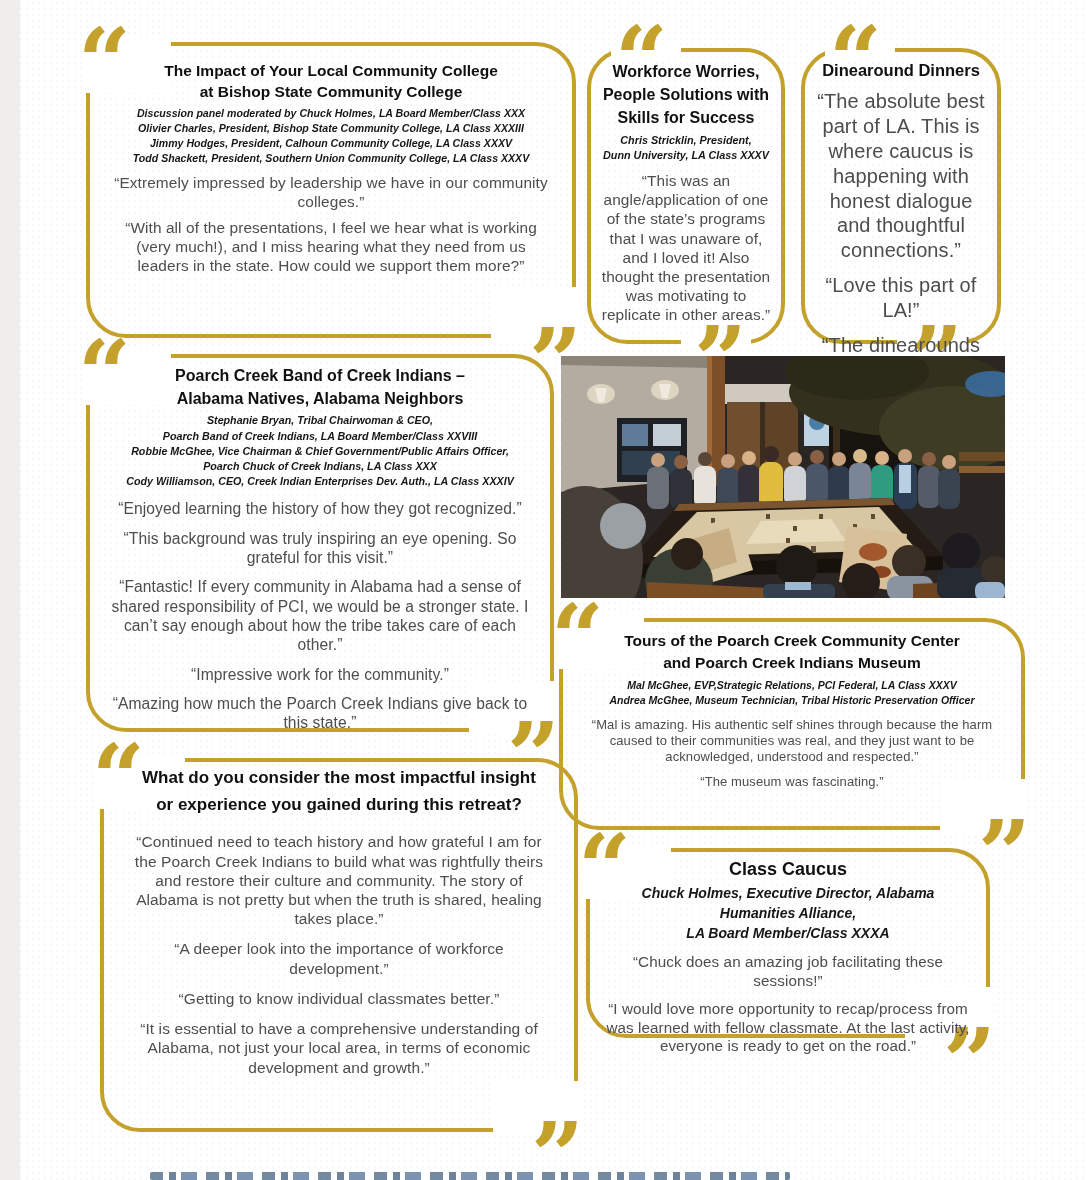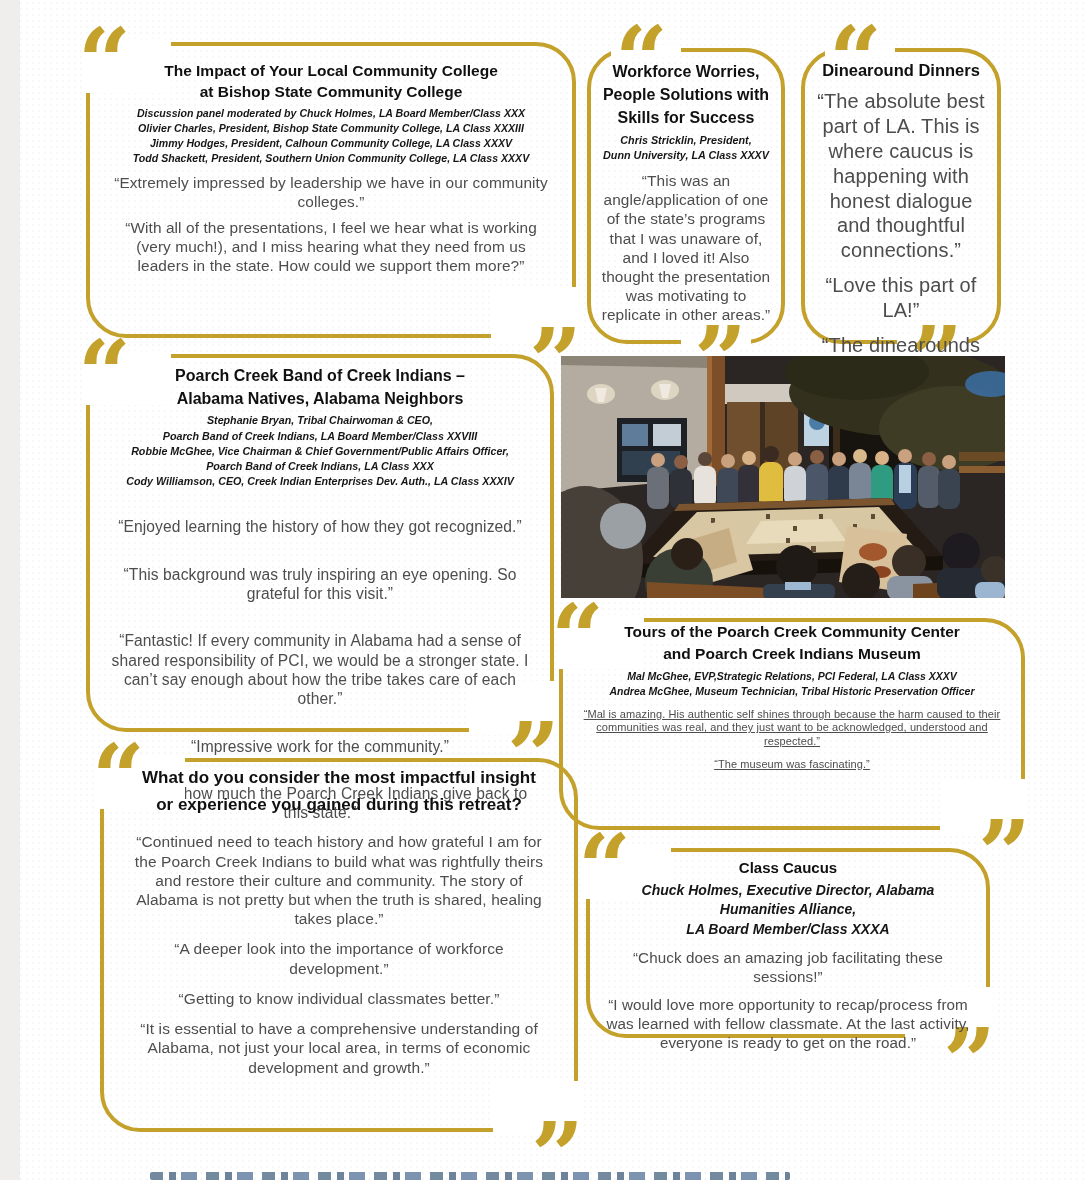--- a/index.html
+++ b/index.html
@@ -55,30 +55,30 @@
   .p2 .title{font-size:16px;line-height:1.45;}
   .p2 .attr{font-size:10.8px;}
   .p2 .quote{font-size:15.4px;margin-top:8px;}
   .p3 .content{padding:12px 12px;}
   .p3 .title{font-size:16.5px;line-height:1.3;}
   .p3 .quote{font-size:20px;margin-top:10px;}
   .p3 .quote.first{margin-top:5px;}
   .p4 .content{padding:10px 20px;justify-content:space-between;}
   .p4 .title{font-size:16px;line-height:1.45;}
   .p4 .attr{font-size:10.7px;}
-  .p4 .quote{font-size:15.6px;margin-top:28px;}
-  .p5 .content{padding:3px 24px;}
+  .p4 .quote{font-size:15.6px;margin-top:10px;}
+  .p5 .content{padding:12px 24px;}
   .p5 .title{font-size:15.5px;line-height:1.45;}
   .p5 .attr{font-size:10.5px;}
-  .p5 .quote{font-size:11px;margin-top:9px;text-decoration:underline;}
+  .p5 .quote{font-size:13px;margin-top:9px;}
   .p6 .content{padding:6px 28px;}
   .p6 .title{font-size:17px;line-height:1.6;}
   .p6 .quote{font-size:15.5px;margin-top:11px;}
   .p7 .content{padding:10px 18px;}
-  .p7 .title{font-size:15px;line-height:1.3;}
+  .p7 .title{font-size:18px;line-height:1.3;}
   .p7 .attr{font-size:14px;}
   .p7 .quote{font-size:15.2px;margin-top:9px;}
 
   .photo{position:absolute;left:561px;top:356px;width:444px;height:242px;z-index:2;overflow:hidden;}
   .photo svg{display:block;width:100%;height:100%;}
 
   .cutoff{
     position:absolute;left:150px;top:1172px;width:640px;height:8px;z-index:2;
     background-image:repeating-linear-gradient(90deg,
       #46637f 0 13px, rgba(0,0,0,0) 13px 19px,
@@ -146,21 +146,21 @@
   <div class="mask tl"></div>
   <div class="mask br"></div>
   <span class="q qo">“</span>
   <span class="q qc">”</span>
   <div class="content">
     <h2 class="title">Poarch Creek Band of Creek Indians –
 Alabama Natives, Alabama Neighbors</h2>
     <p class="attr">Stephanie Bryan, Tribal Chairwoman &amp; CEO,</p>
     <p class="attr">Poarch Band of Creek Indians, LA Board Member/Class XXVIII</p>
     <p class="attr">Robbie McGhee, Vice Chairman &amp; Chief Government/Public Affairs Officer,</p>
-    <p class="attr">Poarch Band of Creek Indians, LA Class XXX</p>
+    <p class="attr">Poarch Chuck of Creek Indians, LA Class XXX</p>
     <p class="attr">Cody Williamson, CEO, Creek Indian Enterprises Dev. Auth., LA Class XXXIV</p>
     <p class="quote">“Enjoyed learning the history of how they got recognized.”</p>
     <p class="quote">“This background was truly inspiring an eye opening. So grateful for this visit.”</p>
     <p class="quote">“Fantastic! If every community in Alabama had a sense of shared responsibility of PCI, we would be a stronger state. I can’t say enough about how the tribe takes care of each other.”</p>
     <p class="quote">“Impressive work for the community.”</p>
     <p class="quote">“Amazing how much the Poarch Creek Indians give back to this state.”</p>
   </div>
 </section>
 
 <figure class="photo" style="margin:0">

